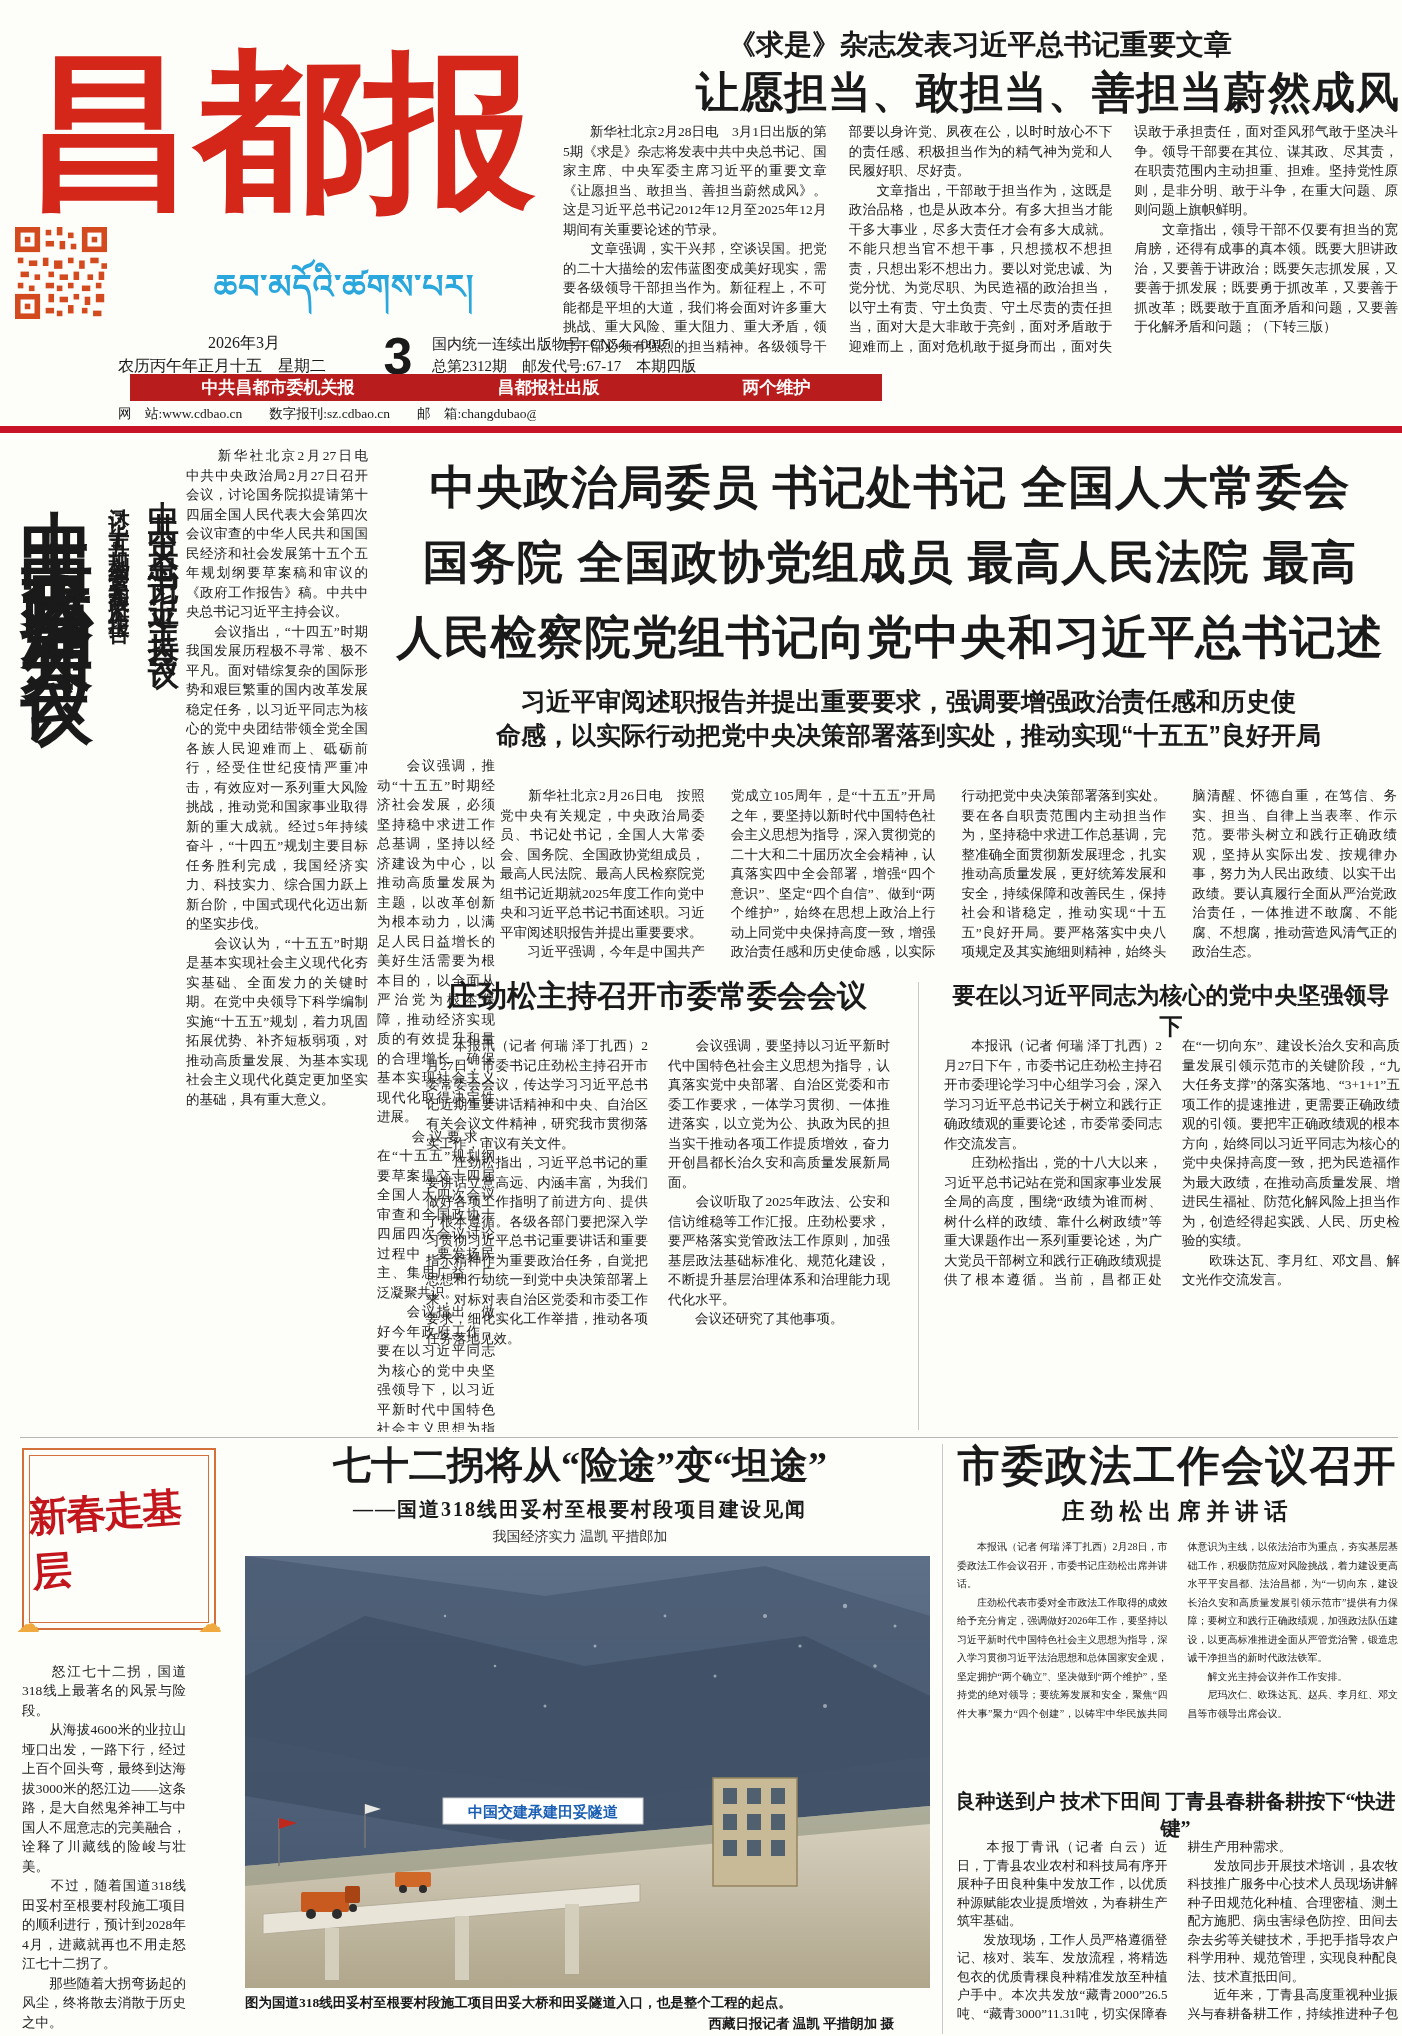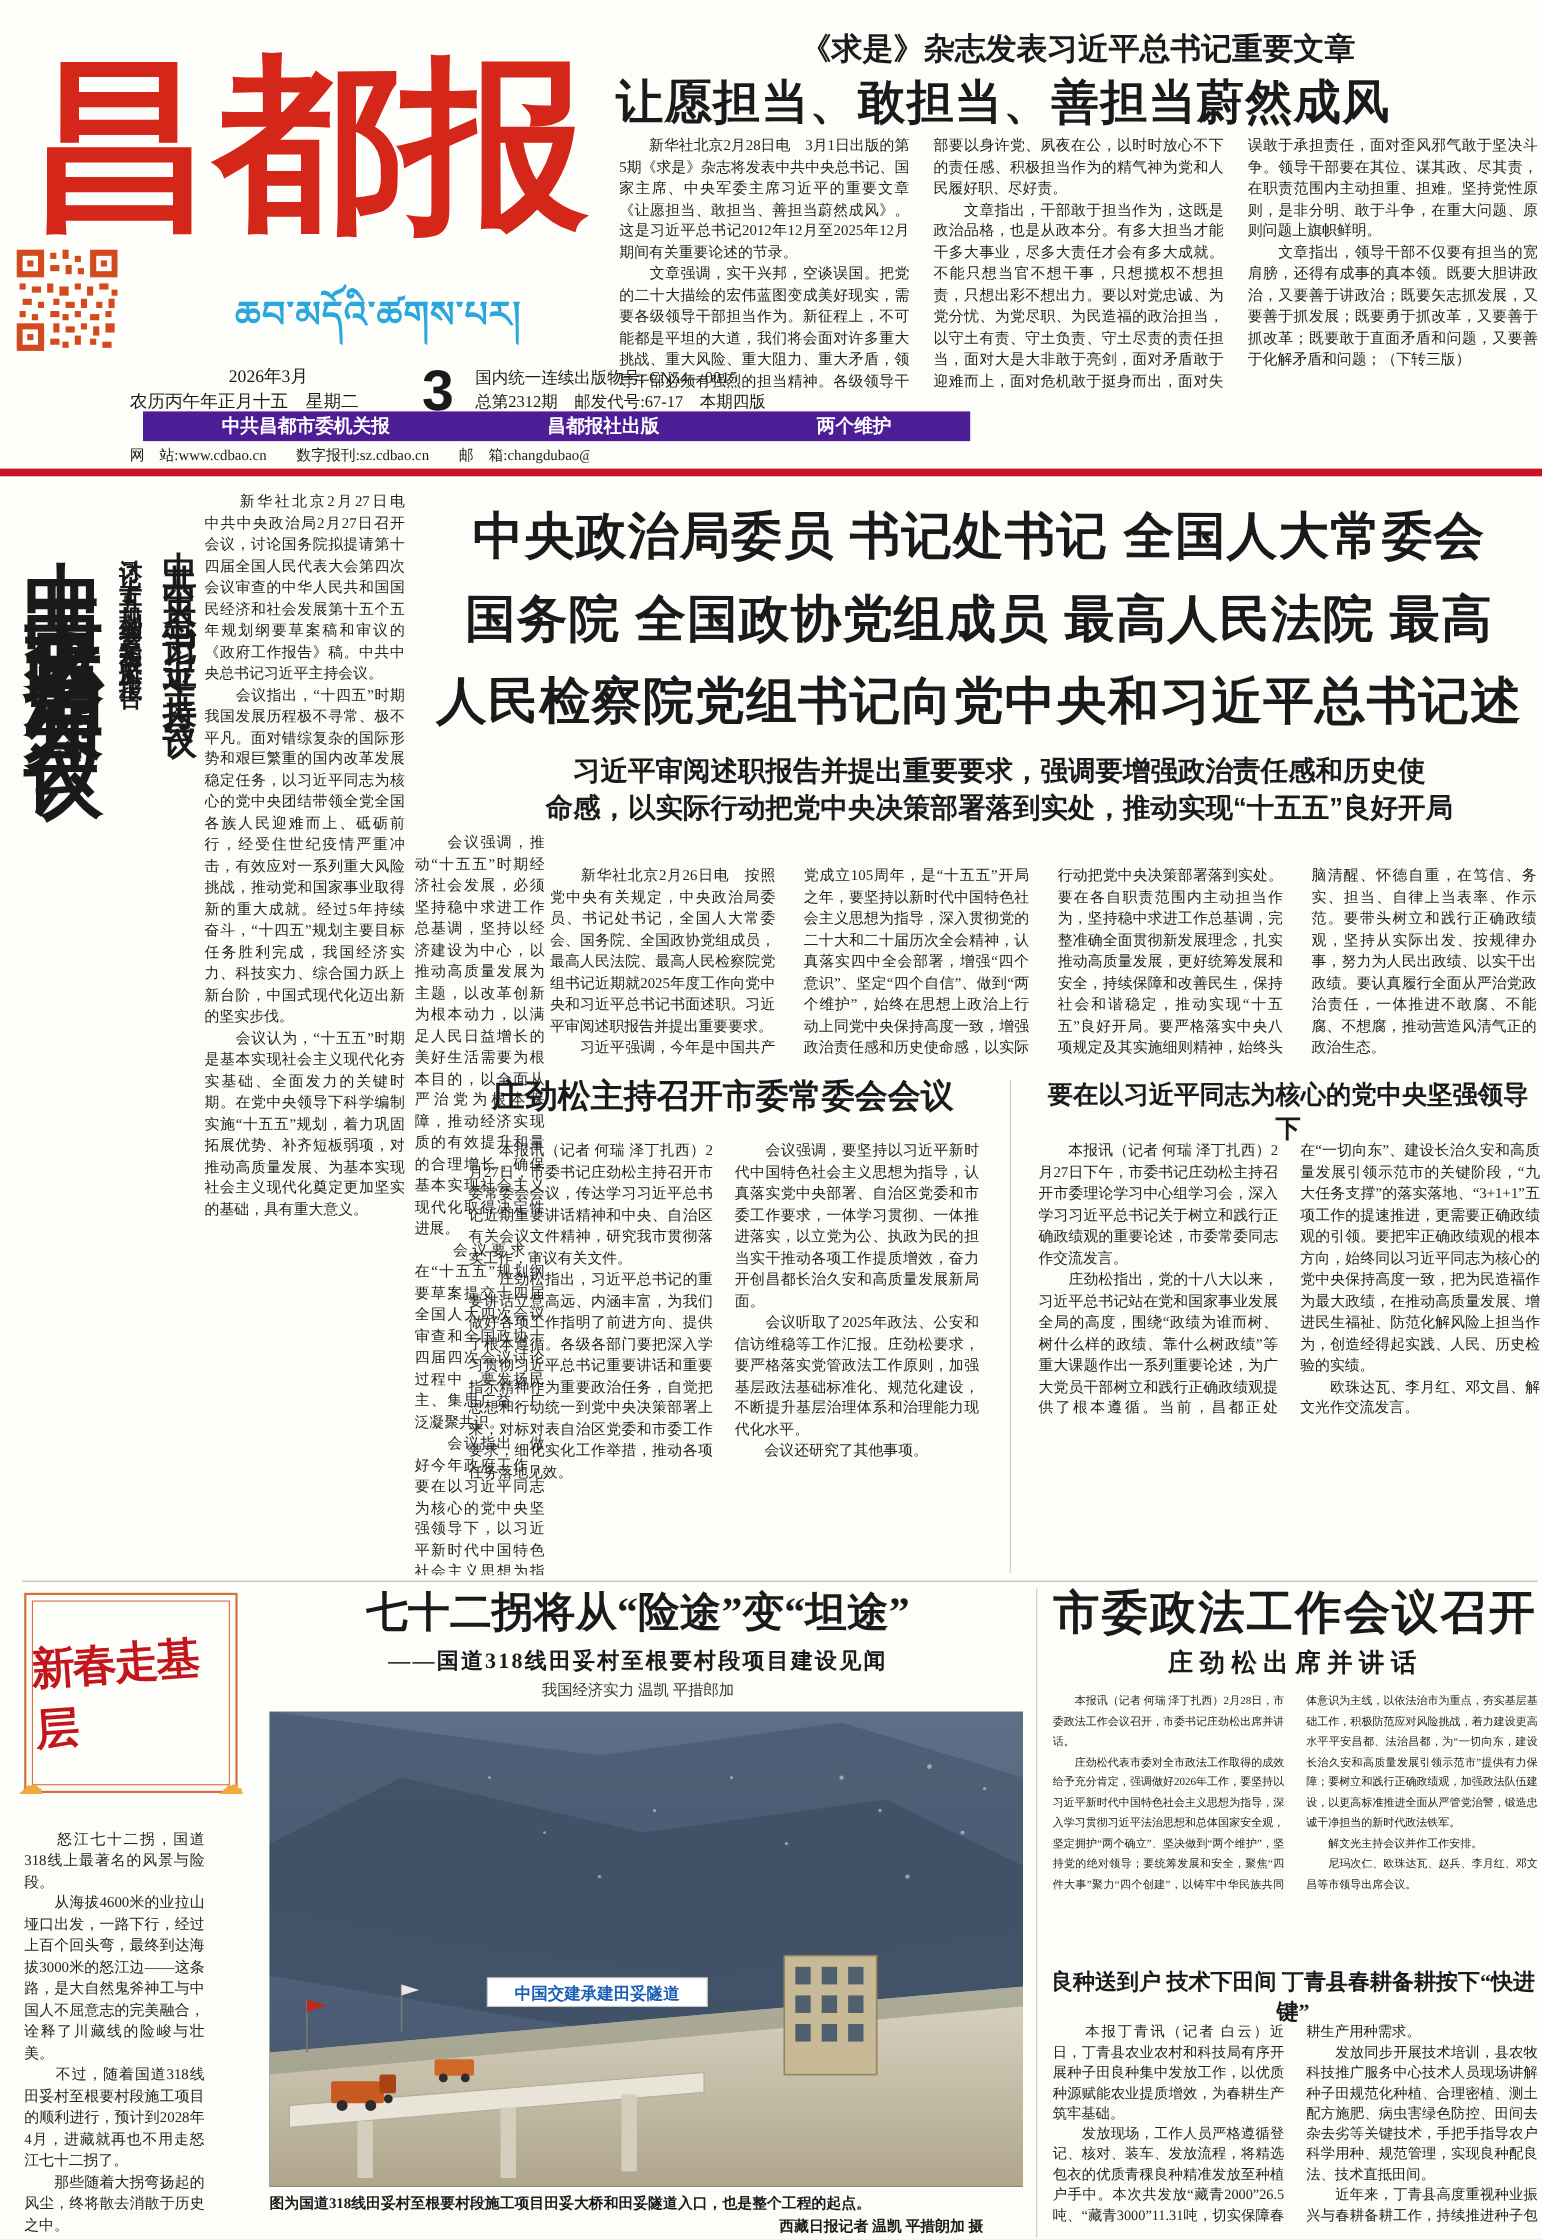--- a/index.html
+++ b/index.html
@@ -19,28 +19,28 @@
                   display:flex;justify-content:space-between;align-items:center;line-height:1;}
   .tibetan{left:160px;top:258px;width:368px;height:58px;color:#2aa7dc;font-size:33px;font-weight:bold;
            text-align:center;letter-spacing:1px;line-height:58px;overflow:hidden;}
   .qr{left:15px;top:226px;width:92px;height:94px;}
 
   
   .pub-left{left:118px;top:331px;width:252px;font-size:16px;line-height:23px;}
   .pub-left .l1{text-align:center;}
   .big3{left:372px;top:328px;width:52px;font-size:52px;font-weight:900;line-height:56px;text-align:center;}
   .pub-right{left:432px;top:333px;width:345px;font-size:15px;line-height:22px;}
-  .blue-bar{left:130px;top:374px;width:752px;height:27px;background:#4c1d95;color:#fff;
+  .blue-bar{left:130px;top:374px;width:752px;height:27px;background:#b91c1c;color:#fff;
             display:flex;justify-content:space-around;align-items:center;font-weight:bold;font-size:17px;}
   .contact{left:118px;top:404px;width:418px;font-size:13.5px;line-height:19px;white-space:nowrap;overflow:hidden;}
   .red-rule{left:0;top:426px;width:1402px;height:7px;background:#c81426;}
 
   
   .qs-kicker{left:560px;top:26px;width:840px;font-size:28px;font-weight:900;text-align:center;}
-  .qs-headline{left:560px;top:64px;width:840px;font-size:43px;font-weight:900;text-align:left;letter-spacing:1px;}
+  .qs-headline{left:560px;top:64px;width:840px;font-size:43px;font-weight:900;text-align:right;letter-spacing:1px;}
   .qs-body{left:563px;top:122px;width:835px;height:300px;}
 
   
   .zzj-vhead{left:12px;top:452px;width:90px;height:980px;font-size:72px;font-weight:900;letter-spacing:16px;line-height:88px;overflow:hidden;}
   .zzj-vsub-minor{left:97px;top:492px;width:36px;height:600px;font-size:21px;font-weight:bold;letter-spacing:6px;overflow:hidden;}
   .zzj-vsub-main{left:136px;top:476px;width:48px;height:660px;font-size:31px;font-weight:900;letter-spacing:12px;overflow:hidden;}
   .zzj-cola{left:186px;top:446px;width:182px;height:985px;}
   .zzj-colb{left:377px;top:756px;width:118px;height:676px;}
 
   

